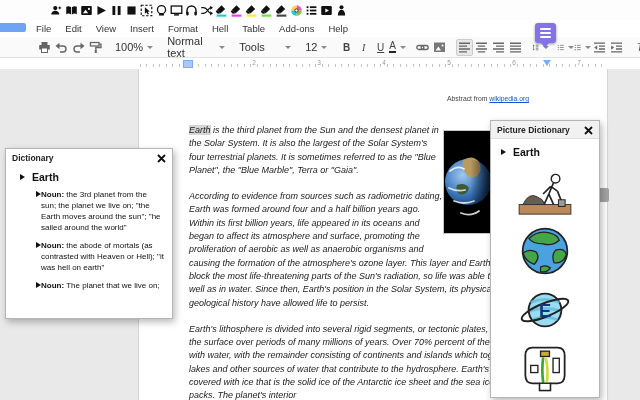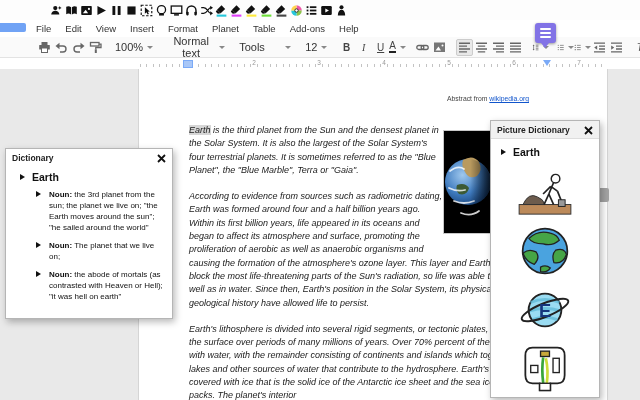--- a/index.html
+++ b/index.html
@@ -56,21 +56,21 @@
   .panel{position:absolute;background:#fff;border:1px solid #b5b5b5;box-shadow:2px 3px 7px rgba(0,0,0,.28);
          box-sizing:border-box;overflow:hidden;}
   .panel-head{display:flex;align-items:center;justify-content:space-between;padding:4px 6px 3px 6px;}
   .panel-title{font-size:8.5px;font-weight:bold;color:#222;}
   .closex{cursor:pointer;display:inline-flex;}
   .tri{width:0;height:0;border-left:5px solid #111;border-top:3.5px solid transparent;
        border-bottom:3.5px solid transparent;display:inline-block;cursor:pointer;flex:none;}
   .dict{left:5px;top:140px;width:168px;height:171px;margin-top:8px;}
   .wordrow{display:flex;align-items:center;gap:7px;margin:5px 0 6px 14px;}
   .wordrow .w{font-size:10.5px;font-weight:bold;color:#111;}
-  .entry{display:flex;gap:8px;margin:0 8px 7px 30px;}
+  .entry{display:flex;margin:0 8px 7px 30px;}
   .entry .tri{margin-top:2px;}
   .deftext{font-size:8px;line-height:11px;color:#111;}
   .deftext b{font-weight:bold;}
   .pict{left:490px;top:120px;width:110px;height:278px;}
   .pict .panel-head{background:#f1f1f1;border-bottom:1px solid #ddd;}
   .pictbody{display:flex;flex-direction:column;align-items:center;}
   .pict .wordrow{align-self:flex-start;margin:7px 0 4px 10px;}
   .pictimg{margin-top:9px;cursor:pointer;}
   
   .extpopup{position:absolute;left:535px;top:23px;width:21px;height:20px;background:#8273e6;border-radius:3px;
@@ -225,21 +225,21 @@
       </span>
   </div>
 
   <div class="menubar">
     <span class="doc-tab"></span>
     <span class="menu-item">File</span>
     <span class="menu-item">Edit</span>
     <span class="menu-item">View</span>
     <span class="menu-item">Insert</span>
     <span class="menu-item">Format</span>
-    <span class="menu-item">Planet</span>
+    <span class="menu-item">Hell</span>
     <span class="menu-item">Table</span>
     <span class="menu-item">Add-ons</span>
     <span class="menu-item">Help</span>
   </div>
 
   <div class="toolbar">
     <span class="tbtn">
         <svg viewBox="0 0 13 13">
           <rect x="3.5" y="1" width="6" height="3" fill="#666"></rect>
           <rect x="1.2" y="4" width="10.6" height="4.5" rx=".5" fill="#666"></rect>
@@ -264,21 +264,21 @@
           <path d="M10 3.2h2v3.3H6.8v1.8" fill="none" stroke="#666" stroke-width="1.3"></path>
           <rect x="5.8" y="8.3" width="2" height="3.7" fill="#666"></rect>
         </svg>
       </span>
     <span class="tsep"></span>
     <span class="tdrop">
         <span>100%</span>
         <span class="caret"></span>
       </span>
     <span class="tsep"></span>
-    <span class="tdrop" style="min-width:58px;justify-content:space-between;text-align:center;">
+    <span class="tdrop" style="min-width:58px;justify-content:space-between;">
         <span>Normal text</span>
         <span class="caret"></span>
       </span>
     <span class="tsep"></span>
     <span class="tdrop" style="min-width:52px;justify-content:space-between;">
         <span>Tools</span>
         <span class="caret"></span>
       </span>
     <span class="tsep"></span>
     <span class="tdrop" style="min-width:22px;justify-content:space-between;">
@@ -434,25 +434,25 @@
     <div class="wordrow">
       <span class="tri"></span>
       <span class="w">Earth</span>
     </div>
     <div class="entry">
       <span class="tri"></span>
       <span class="deftext"><b>Noun:</b><span> the 3rd planet from the sun; the planet we live on; "the Earth moves around the sun"; "he sailed around the world"</span></span>
     </div>
     <div class="entry">
       <span class="tri"></span>
-      <span class="deftext"><b>Noun:</b><span> The planet that we live on;</span></span>
+      <span class="deftext"><b>Noun:</b><span> the abode of mortals (as contrasted with Heaven or Hell); "it was hell on earth"</span></span>
     </div>
     <div class="entry">
       <span class="tri"></span>
-      <span class="deftext"><b>Noun:</b><span> the abode of mortals (as contrasted with Heaven or Hell); "it was hell on earth"</span></span>
+      <span class="deftext"><b>Noun:</b><span> The planet that we live on;</span></span>
     </div>
   </div>
 
   <div class="panel pict">
     <div class="panel-head">
       <span class="panel-title">Picture Dictionary</span>
       <span class="closex">
           <svg width="9" height="9" viewBox="0 0 9 9">
             <path d="M1 1l7 7M8 1L1 8" stroke="#111" stroke-width="1.8"></path>
           </svg>

